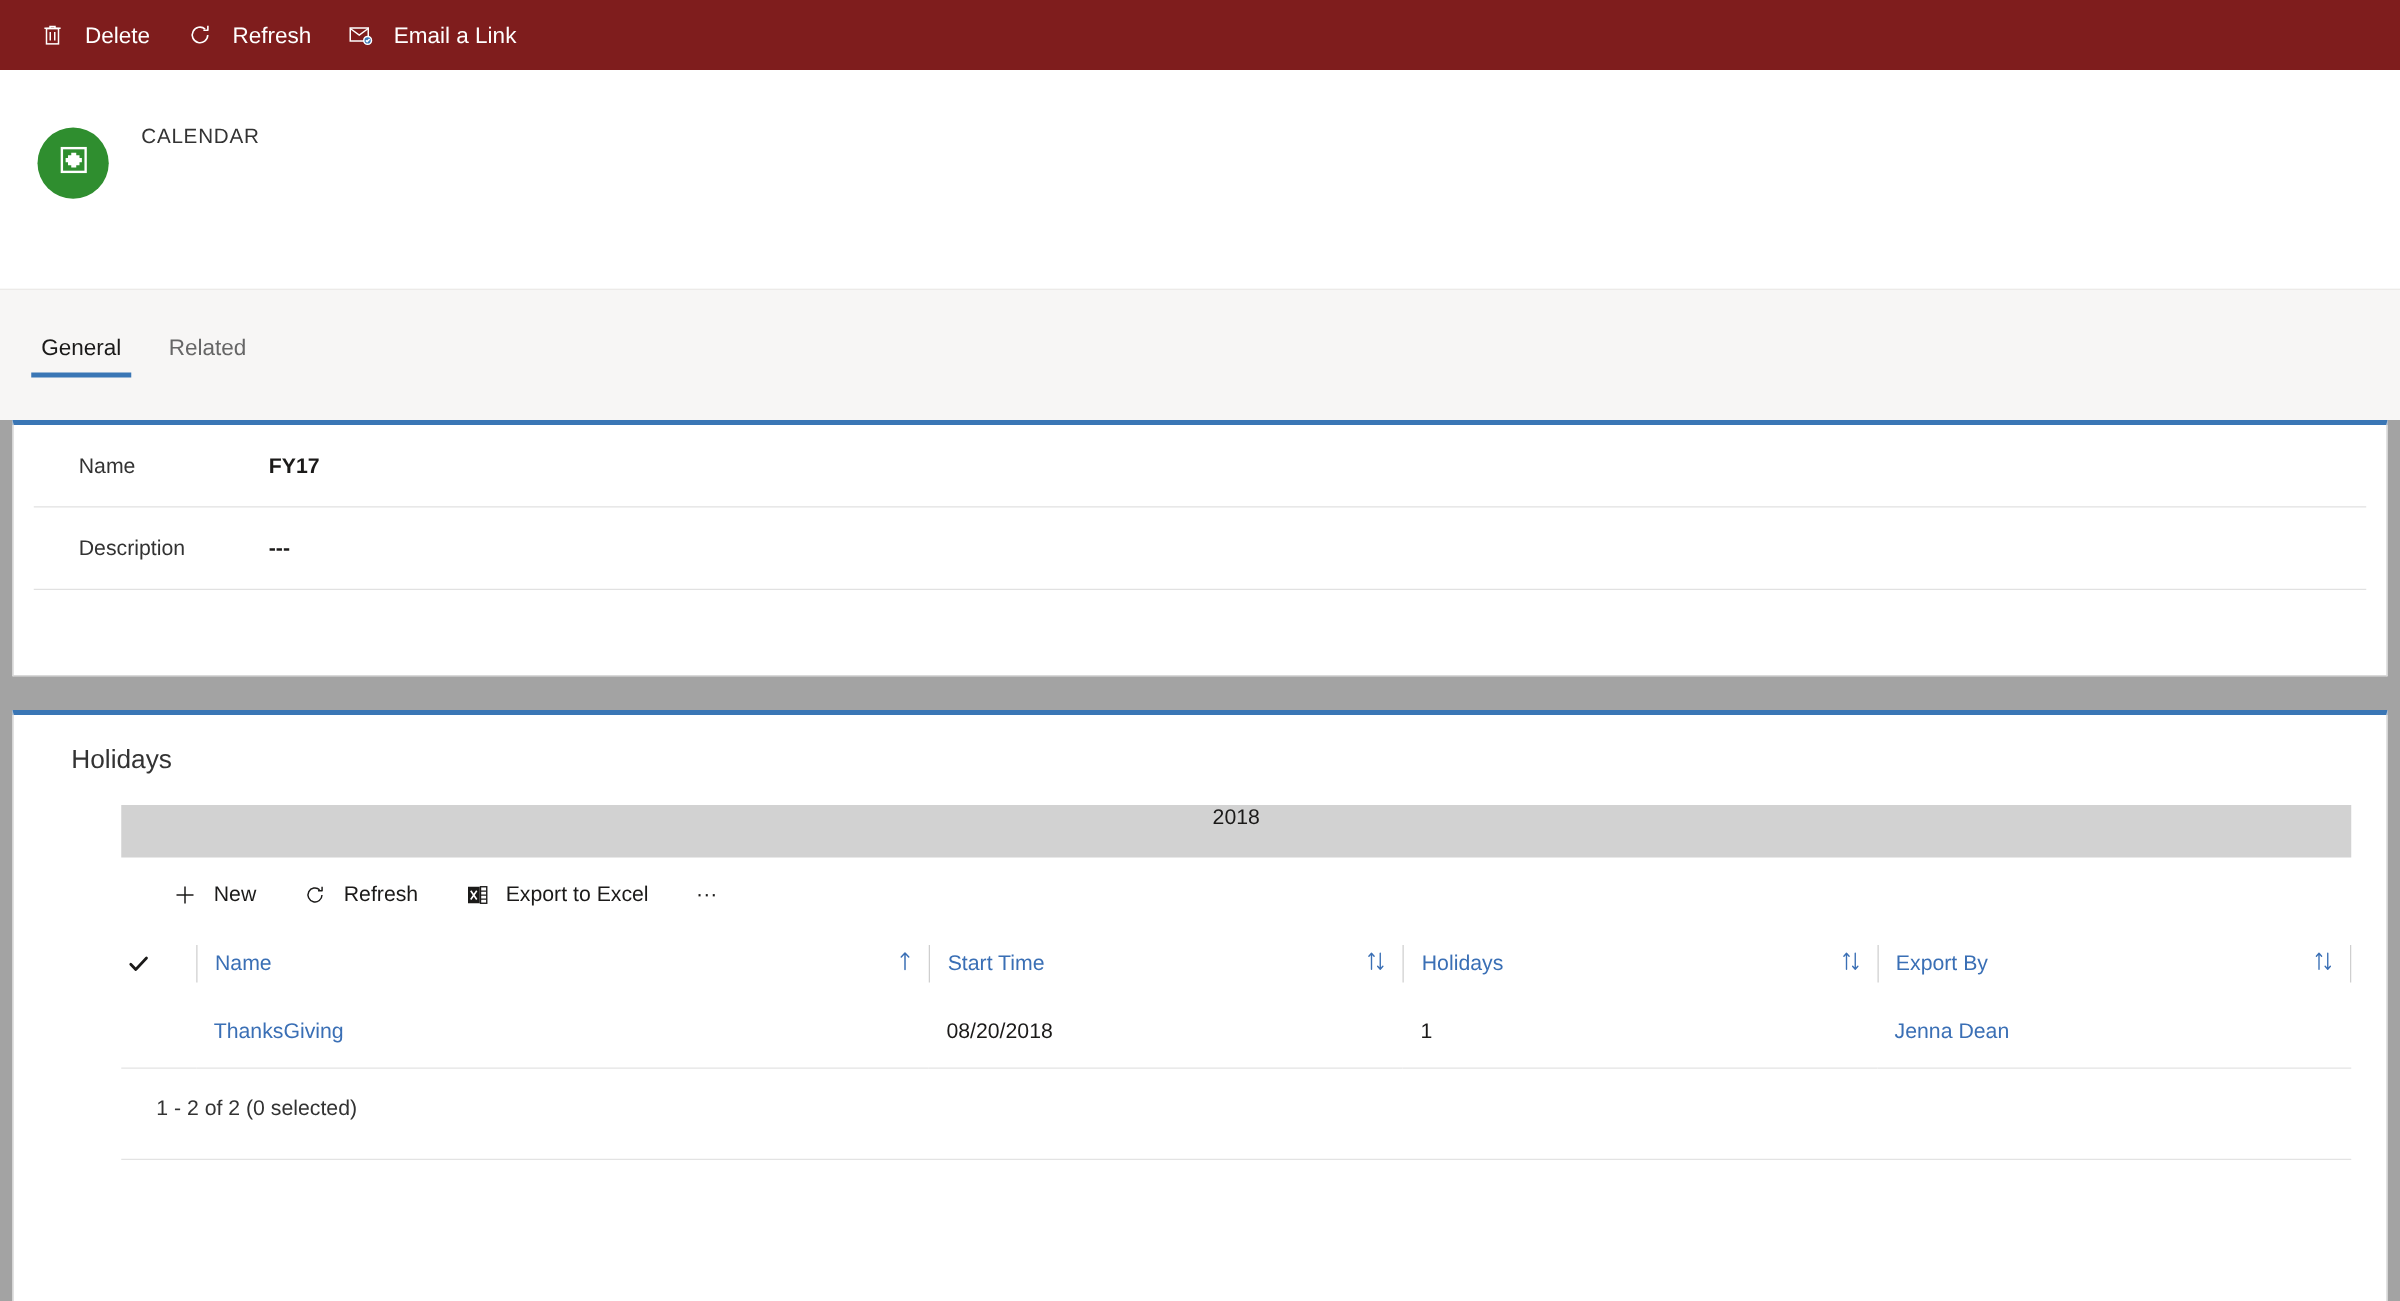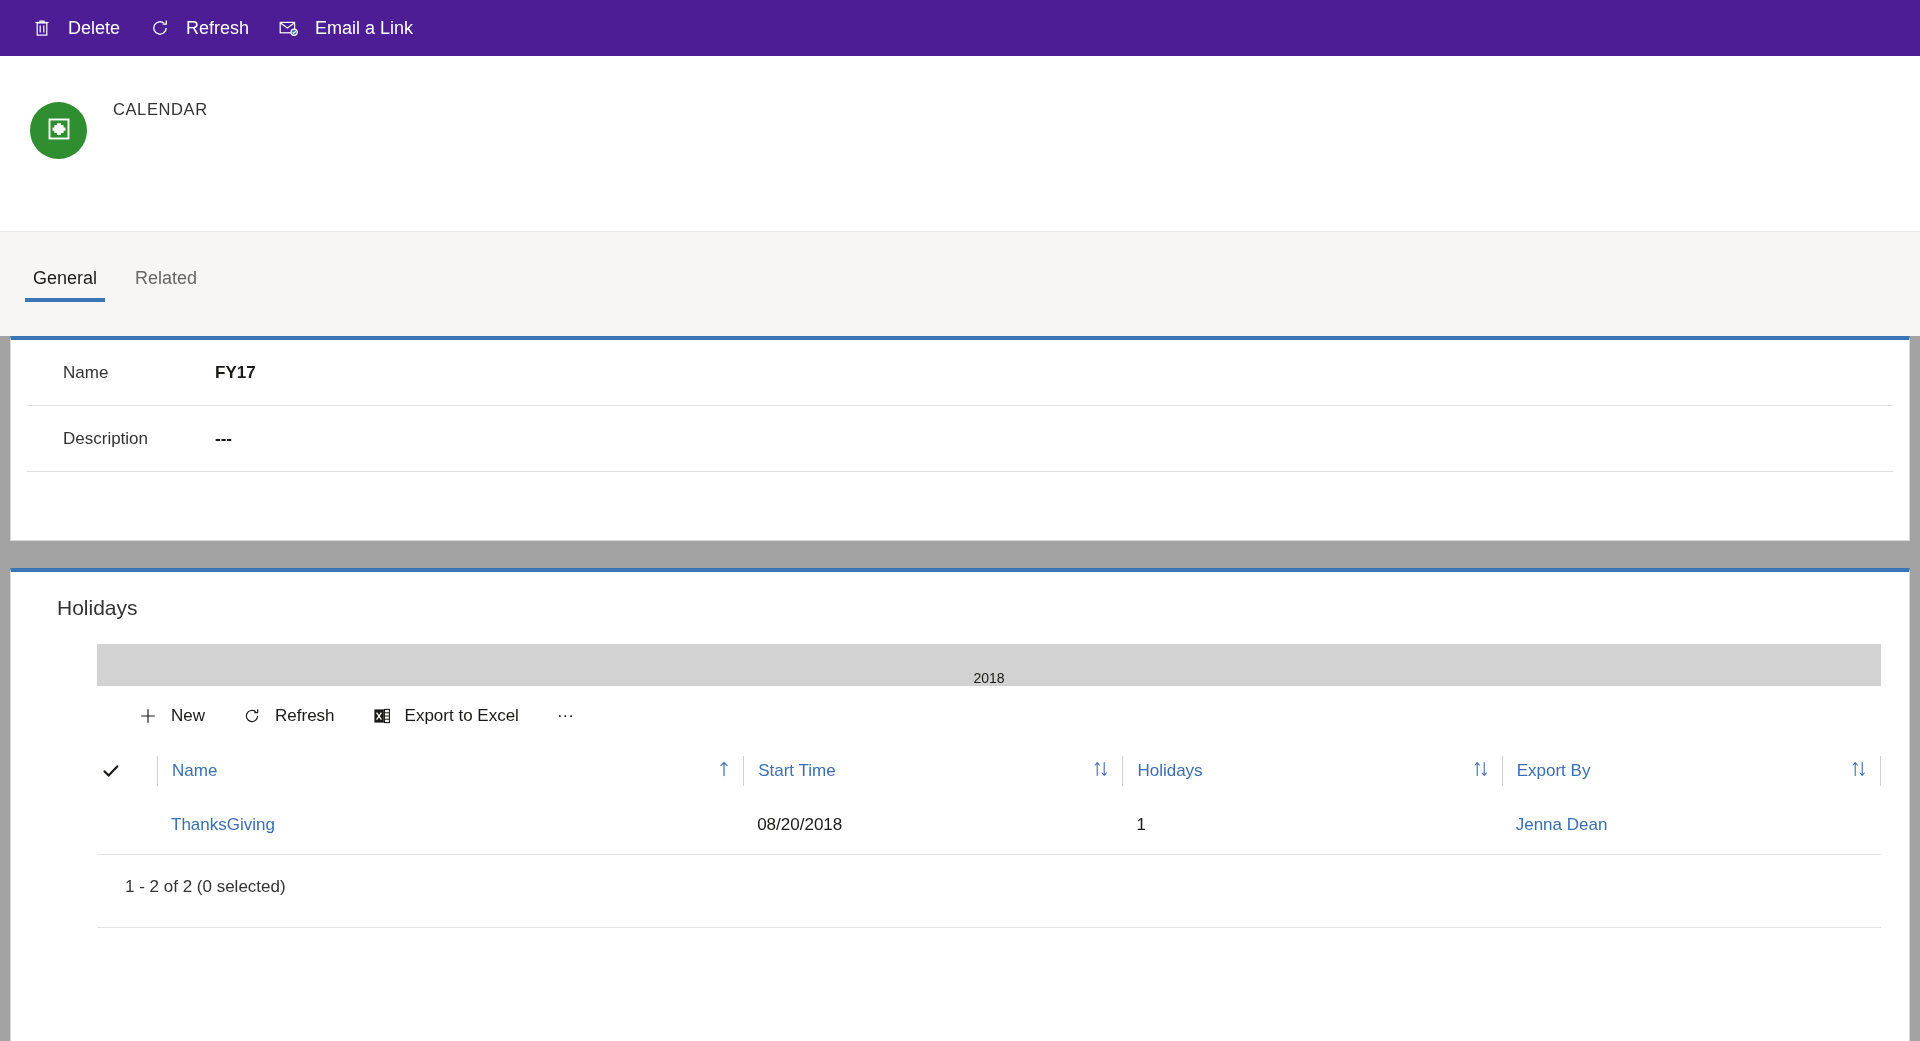--- a/index.html
+++ b/index.html
@@ -9,21 +9,21 @@
     width: 1920px; height: 1041px;
     background: #ffffff;
     font-family: "Liberation Sans", sans-serif;
     -webkit-font-smoothing: antialiased;
     overflow: hidden;
   }
 
   
   .command-bar {
     height: 56px;
-    background: #4c1d95;
+    background: #7f1d1d;
     display: flex;
     align-items: center;
     padding-left: 16px;
     color: #ffffff;
   }
   .cmd-btn {
     display: flex;
     align-items: center;
     height: 56px;
     padding: 0 14px;
@@ -149,23 +149,23 @@
     color: #333333;
     padding: 22px 0 0 46px;
     line-height: 28px;
   }
   .subgrid-inner { padding: 0 28px 0 86px; }
 
   .grid-groupbar {
     background: #d2d2d2;
     height: 42px;
     display: flex;
-    align-items: flex-end;
+    align-items: flex-start;
     justify-content: center;
-    font-size: 14px;
+    font-size: 17px;
     color: #1b1a19;
     margin-top: 22px;
   }
 
   .grid-toolbar {
     height: 60px;
     display: flex;
     align-items: center;
     padding-left: 28px;
   }

